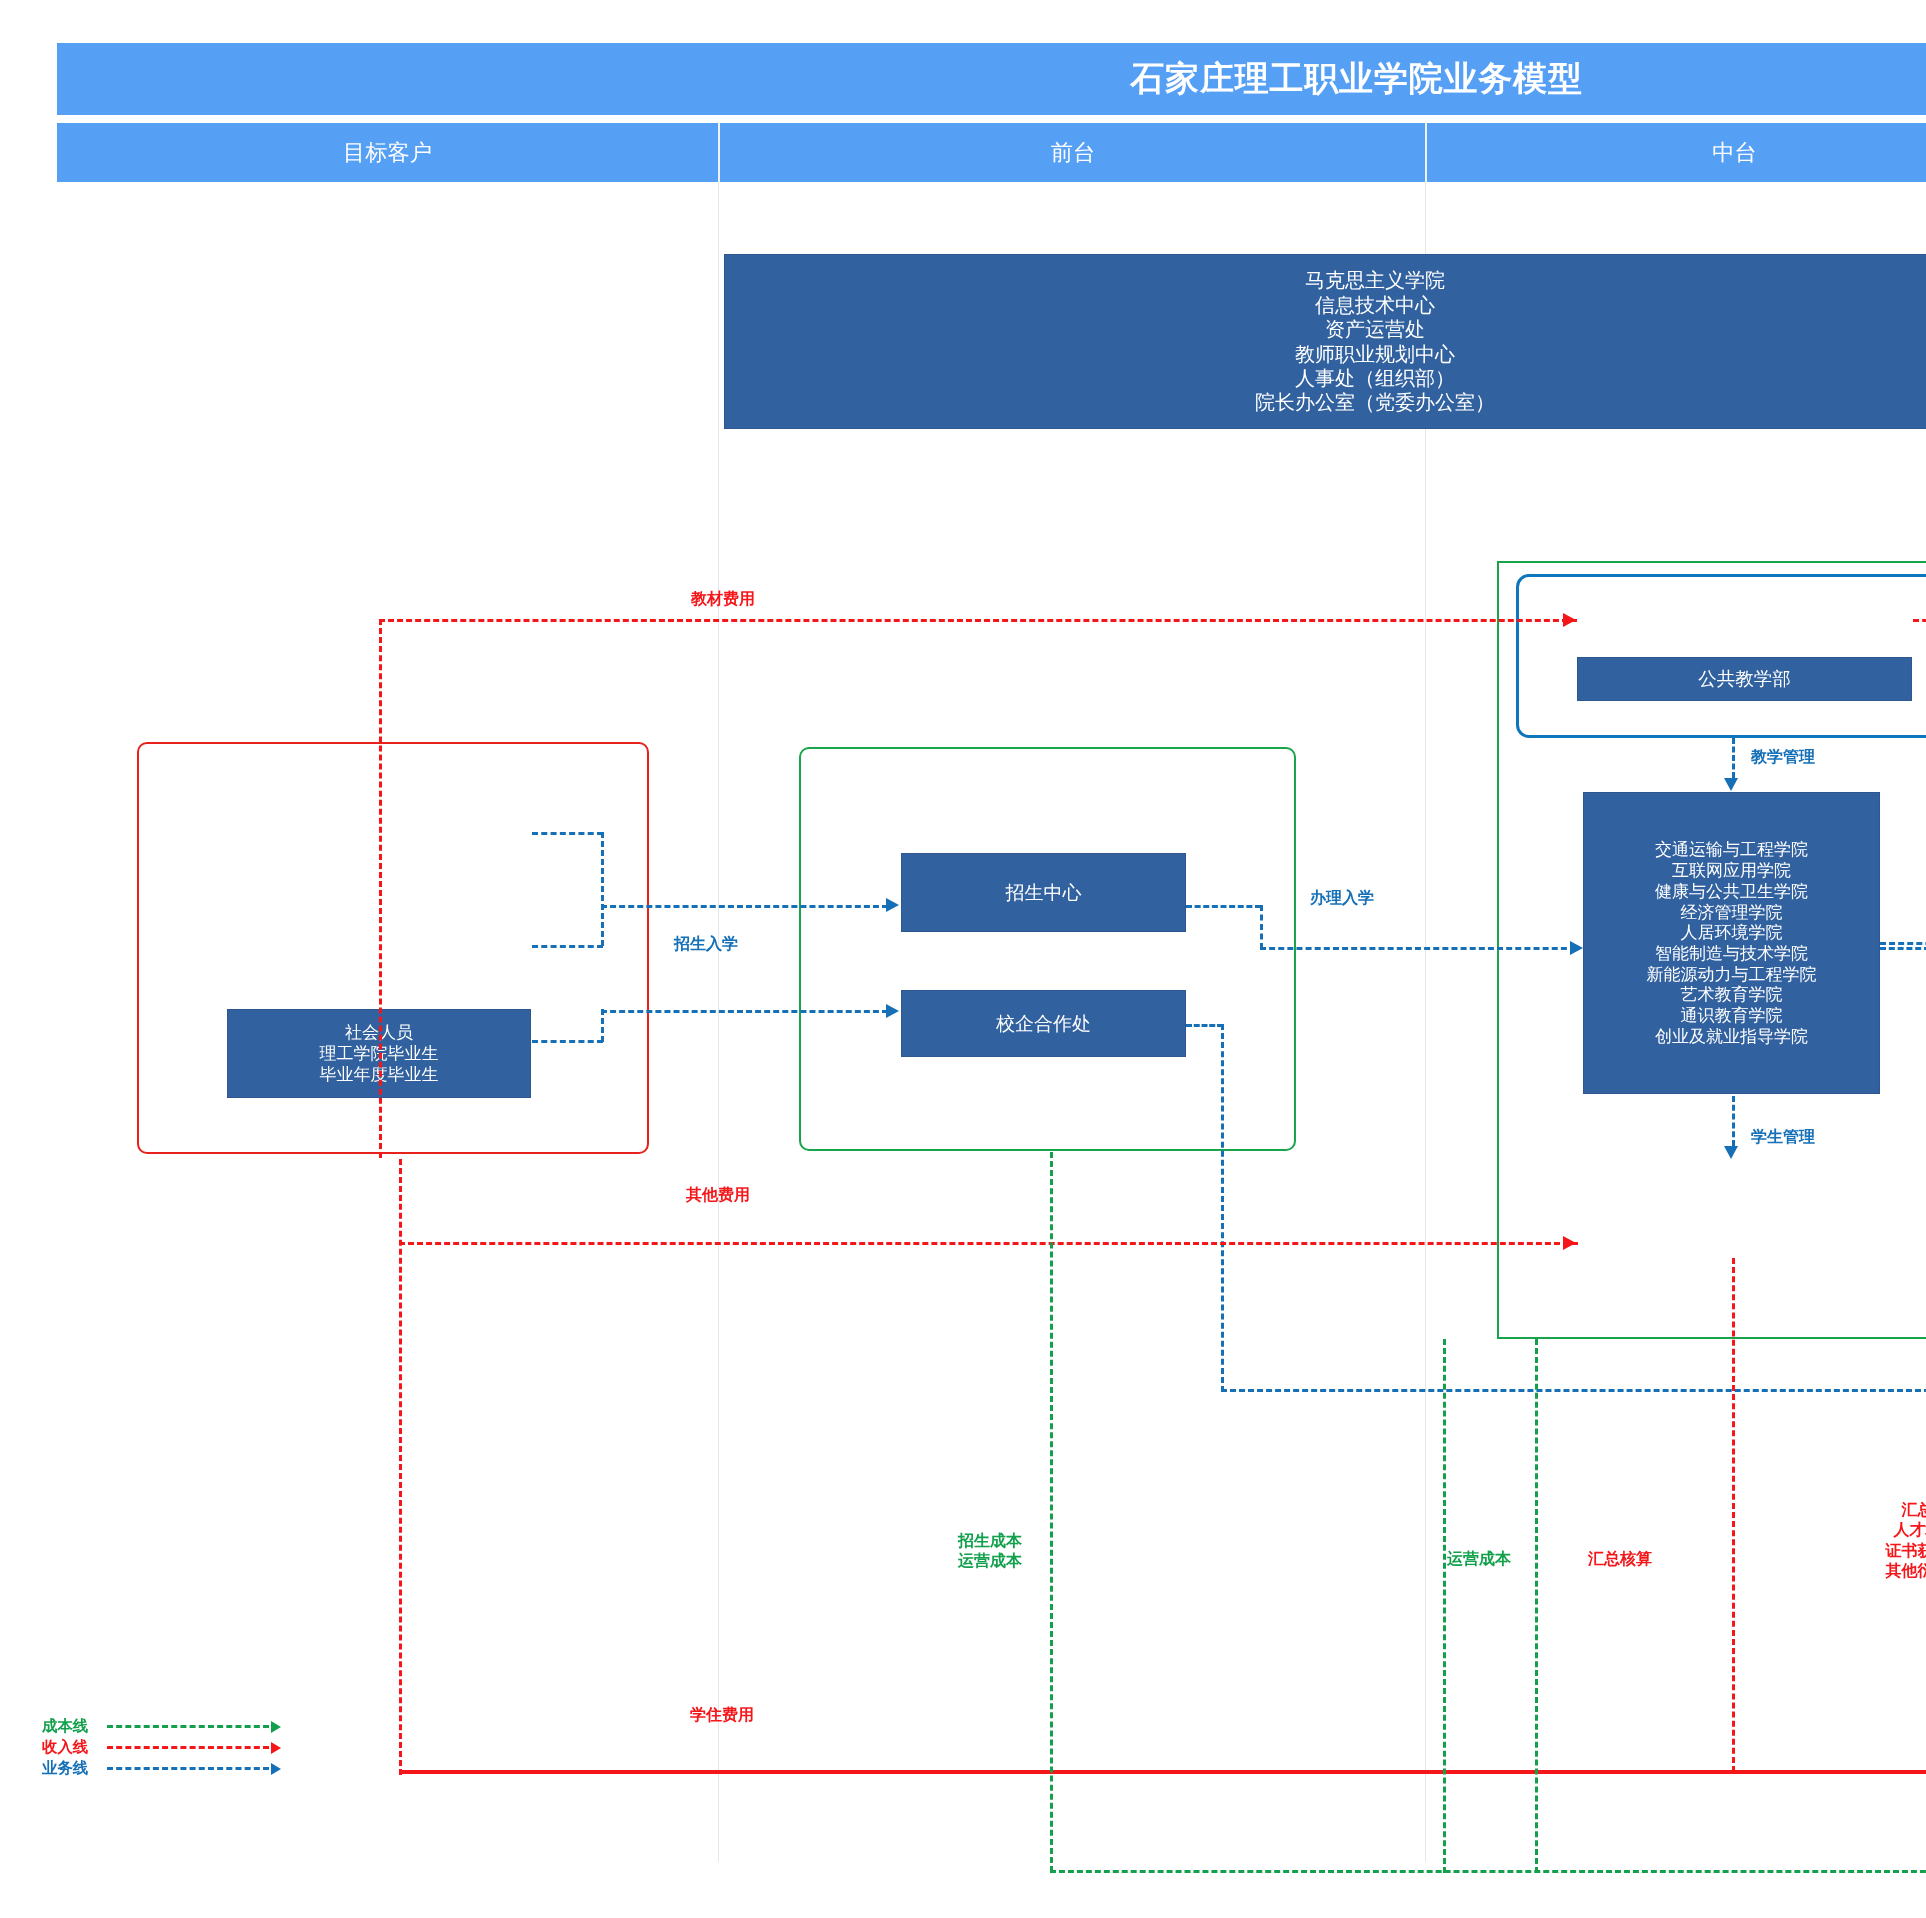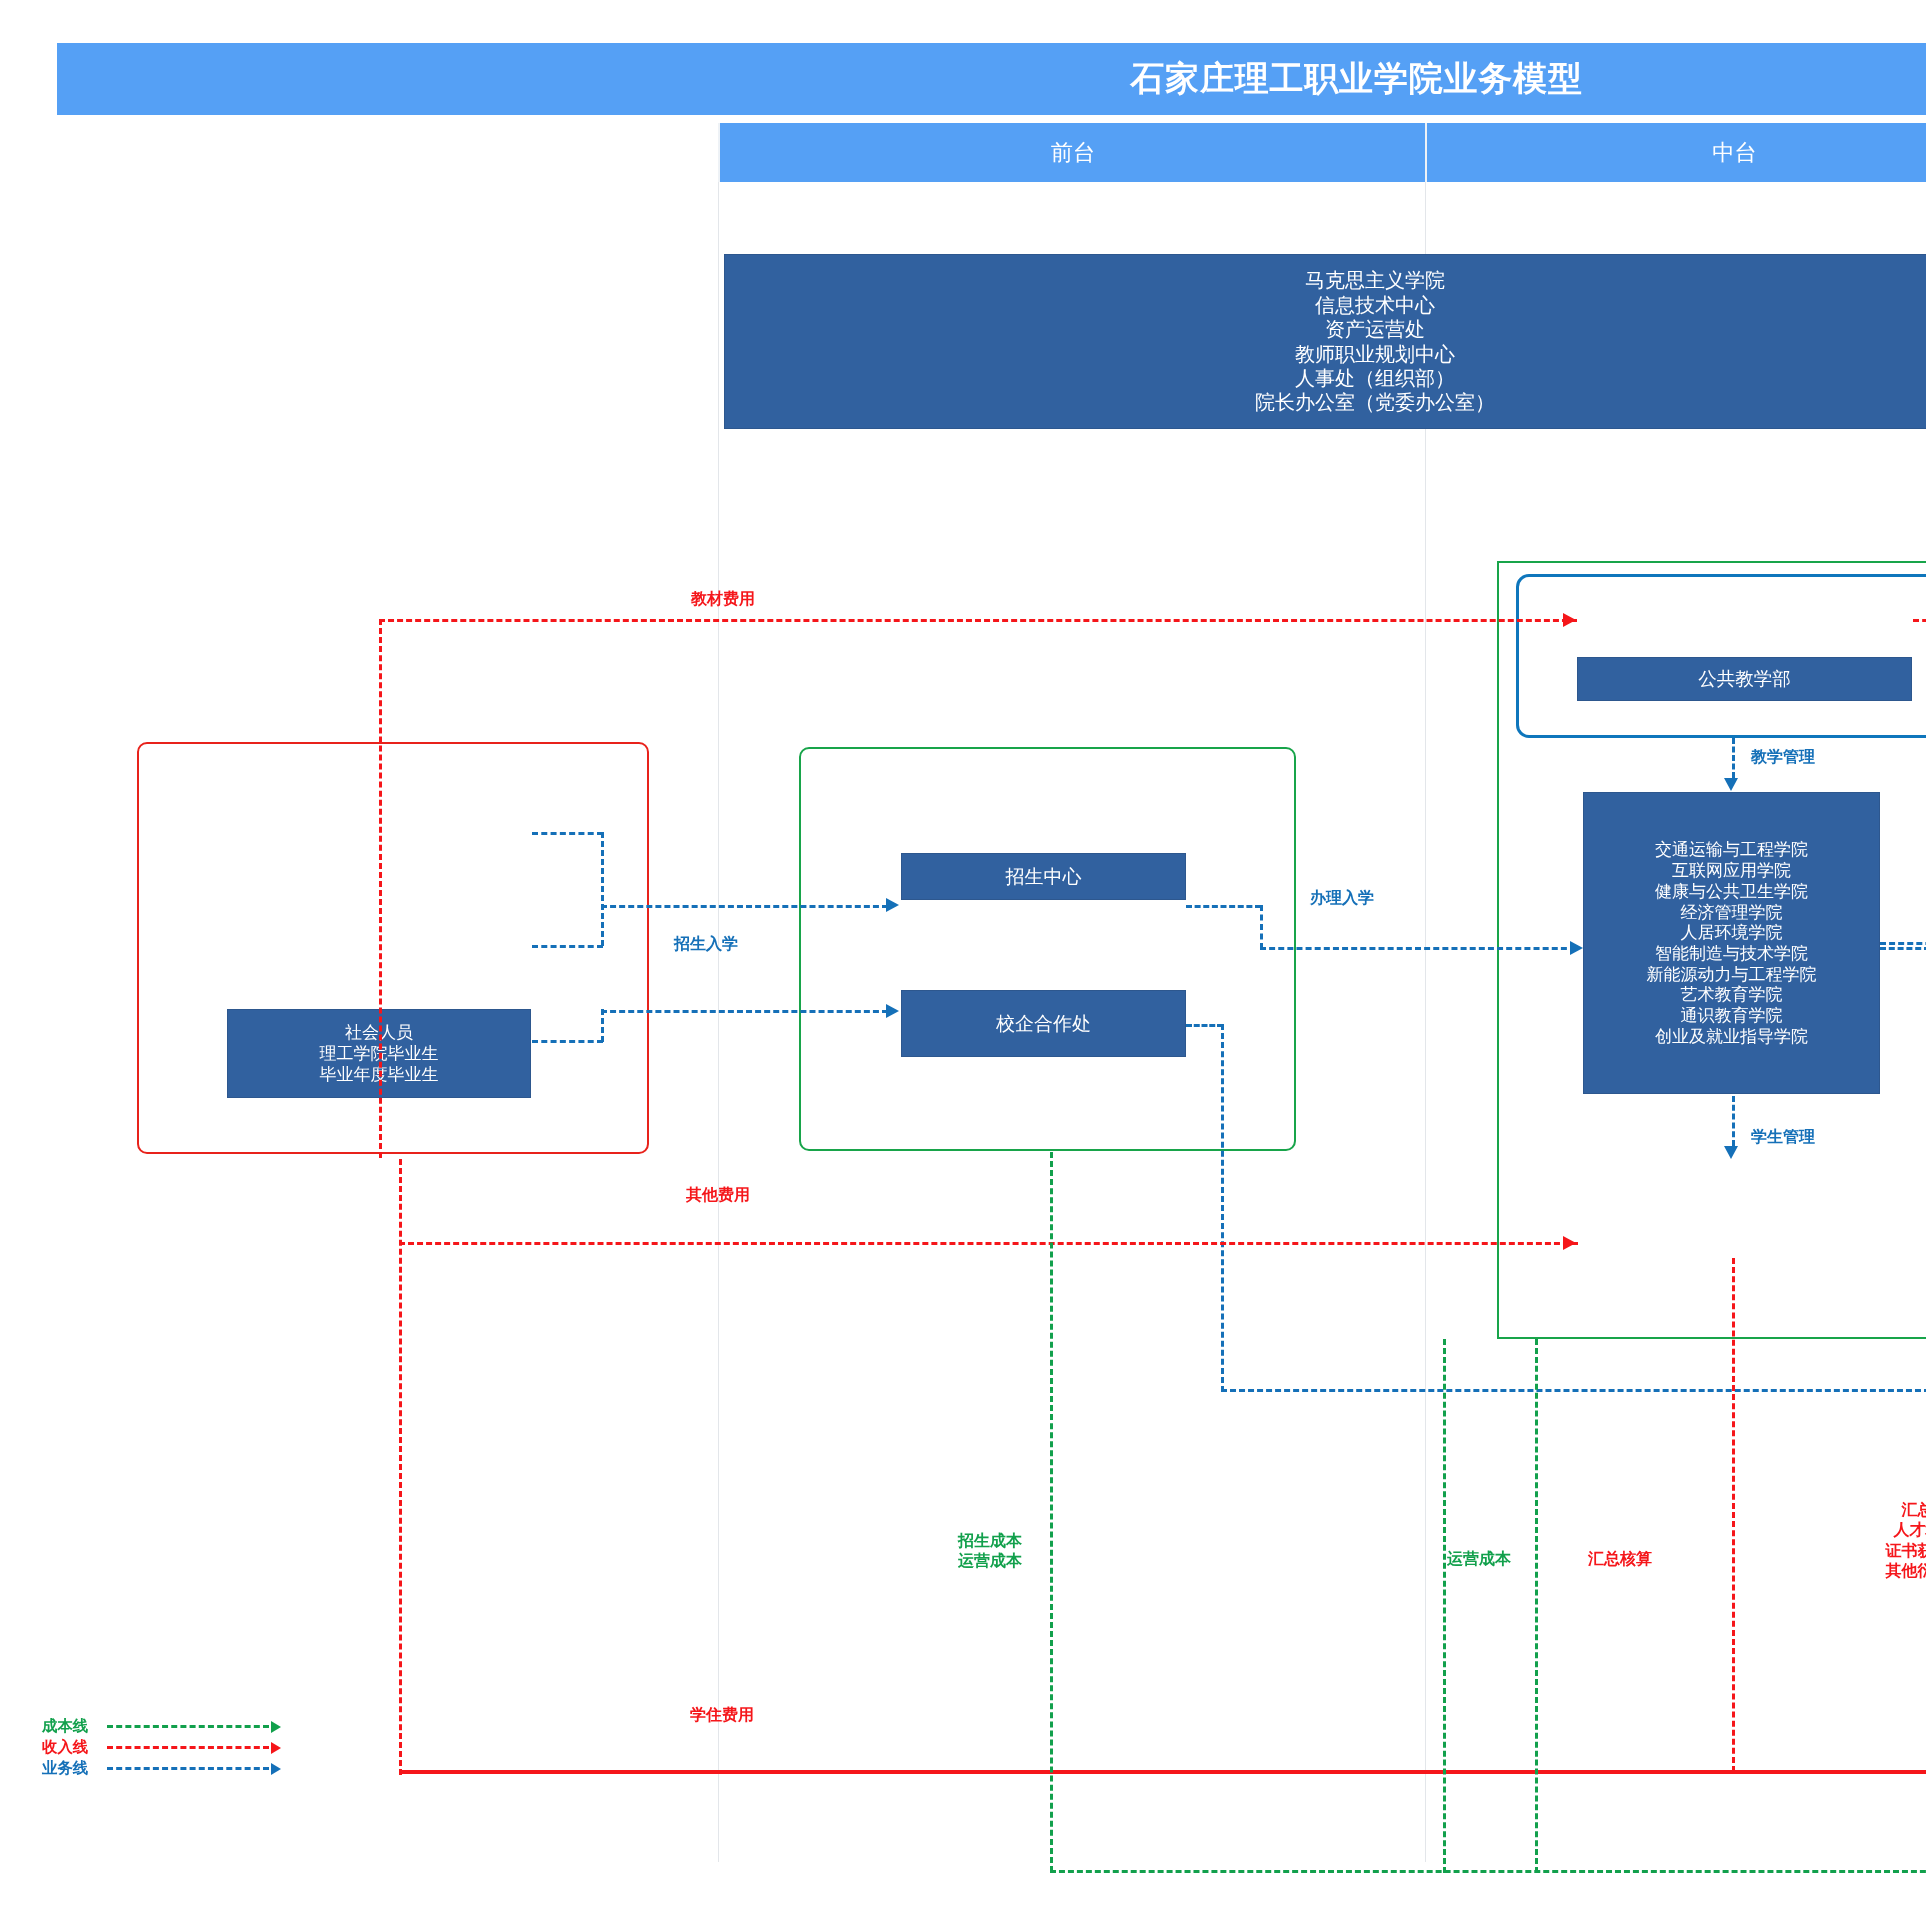--- a/index.html
+++ b/index.html
@@ -97,20 +97,23 @@
 </style>
 </head>
 <body>
 
 <div id="canvas">
 
   <div class="title-bar">
     <span class="title-text">石家庄理工职业学院业务模型</span>
   </div>
 
+  <div class="col-head" style="left:57px;width:661px;">
+    <span>目标客户</span>
+  </div>
   <div class="col-sep" style="left:718px;"></div>
   <div class="col-head" style="left:720px;width:706px;">
     <span>前台</span>
   </div>
   <div class="col-sep" style="left:1425px;"></div>
   <div class="col-head" style="left:1427px;width:615px;">
     <span>中台</span>
   </div>
 
   <div class="vline" style="left:718px;top:182px;height:1680px;"></div>
@@ -128,21 +131,21 @@
   <div class="frame green" style="left:799px;top:747px;width:497px;height:404px;"></div>
 
   <div class="frame green-sq" style="left:1497px;top:561px;width:495px;height:778px;"></div>
 
   <div class="frame blue" style="left:1516px;top:574px;width:456px;height:164px;"></div>
 
   <div class="node" style="left:227px;top:1009px;width:304px;height:89px;font-size:17px;">社会人员
 理工学院毕业生
 毕业年度毕业生</div>
 
-  <div class="node" style="left:901px;top:853px;width:285px;height:47px;font-size:19px;">招生中心</div>
+  <div class="node" style="left:901px;top:853px;width:285px;height:79px;font-size:19px;">招生中心</div>
   <div class="node" style="left:901px;top:990px;width:285px;height:67px;font-size:19px;">校企合作处</div>
 
   <div class="node" style="left:1577px;top:657px;width:335px;height:44px;font-size:18.5px;">公共教学部</div>
 
   <div class="node" style="left:1583px;top:792px;width:297px;height:302px;font-size:17px;">交通运输与工程学院
 互联网应用学院
 健康与公共卫生学院
 经济管理学院
 人居环境学院
 智能制造与技术学院

